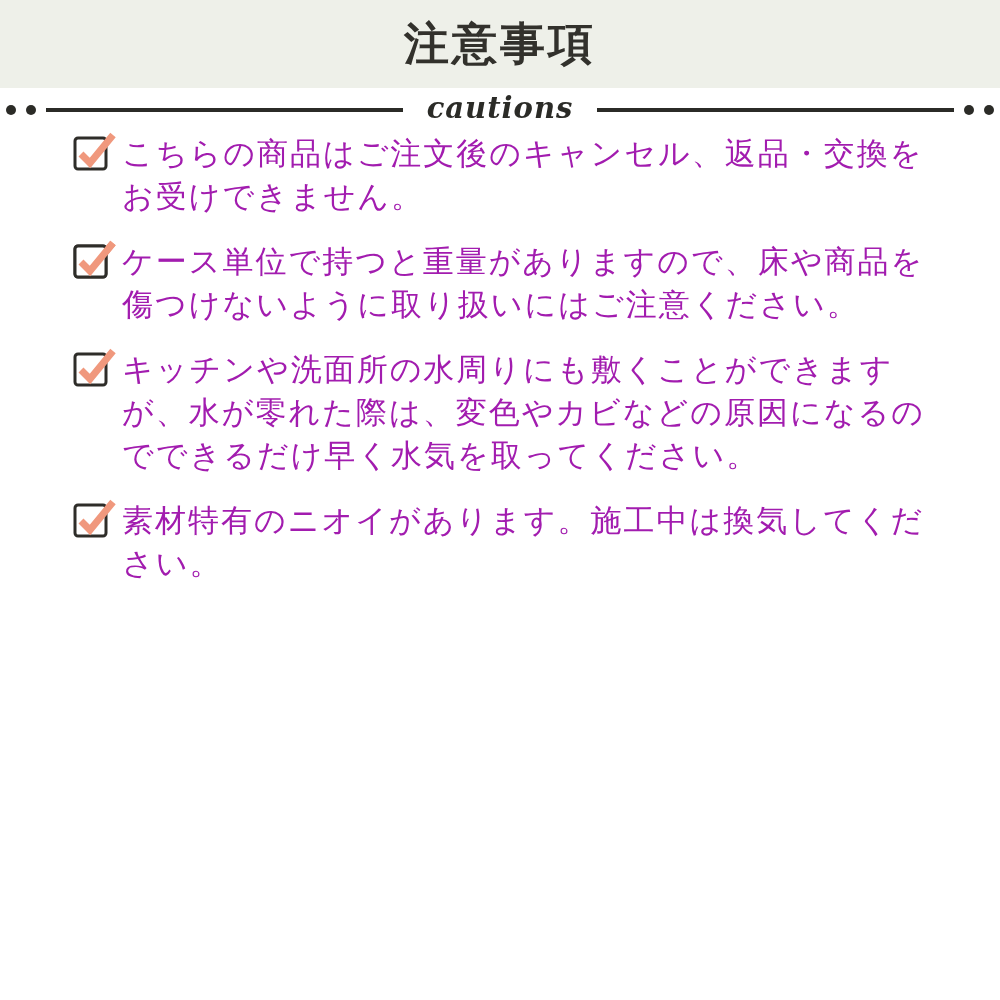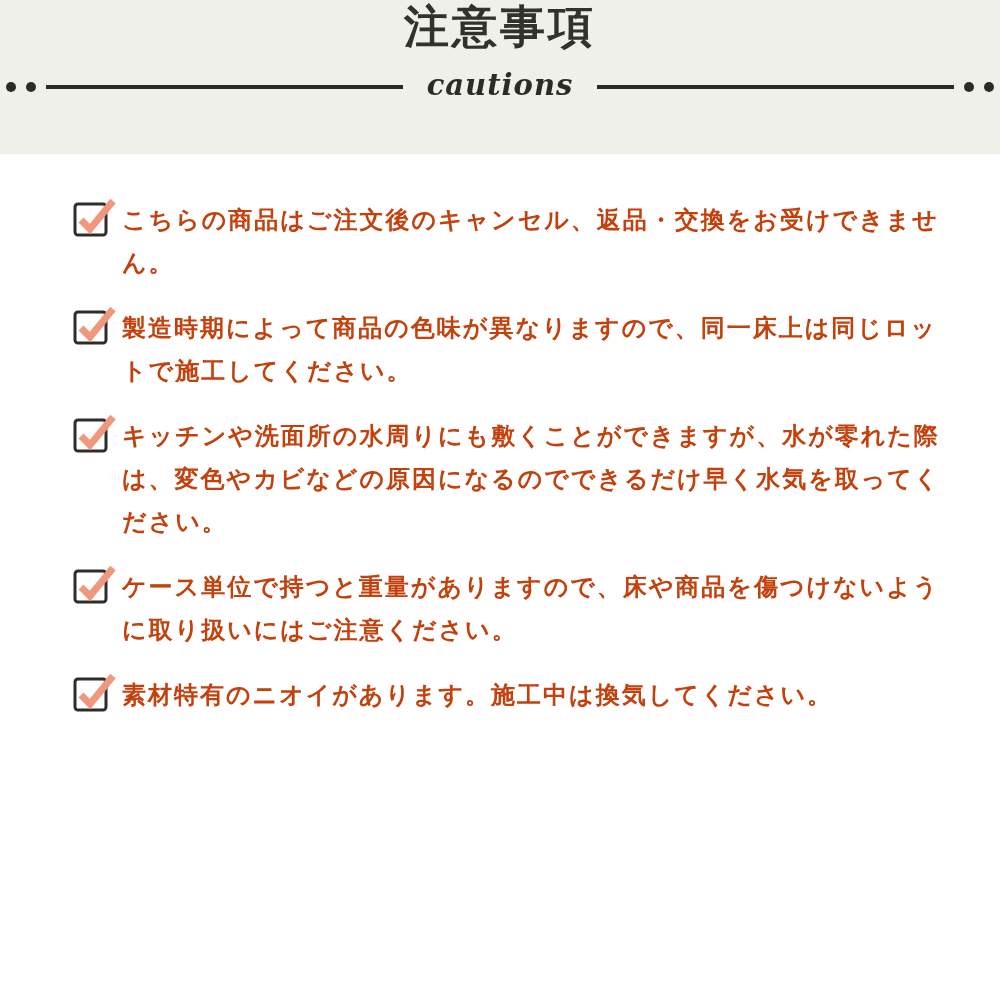--- a/index.html
+++ b/index.html
@@ -8,37 +8,37 @@
     background: #ffffff;
     font-family: "Liberation Sans", "DejaVu Sans", sans-serif;
     color: #34332e;
     overflow: hidden;
   }
   .page { width: 1000px; height: 1000px; background: #ffffff; }
 
   
   .header {
     box-sizing: border-box;
-    width: 1000px; height: 154px;
+    width: 1000px; height: 88px;
     background: #eef0e9;
-    padding-top: 0;
+    padding-top: 17px;
   }
   .page-title {
     margin: 0;
     text-align: center;
     font-size: 45px;
     line-height: 54px;
     font-weight: bold;
     letter-spacing: 3px;
     color: #32312c;
   }
   .divider {
     display: flex;
     align-items: center;
-    margin-top: 14px;
+    margin-top: 20px;
     padding: 0 6px;
   }
   .dot {
     width: 10px; height: 10px;
     border-radius: 50%;
     background: #2b2b27;
     flex: 0 0 auto;
   }
   .dot + .dot { margin-left: 10px; }
   .rule {
@@ -62,25 +62,25 @@
   
   .caution-list {
     list-style: none;
     margin: 44px 56px 0 76px;
     padding: 0;
   }
   .caution-item {
     position: relative;
     padding-left: 46px;
     margin-bottom: 22px;
-    font-size: 24px;
+    font-size: 31px;
     line-height: 43px;
     letter-spacing: 2px;
-    font-weight: 700;
-    color: #c2410c;
+    font-weight: 400;
+    color: #a21caf;
     word-break: break-all;
   }
   .checkbox {
     position: absolute;
     left: -4px;
     top: -3px;
     width: 46px;
     height: 46px;
   }
   .checkbox svg { display: block; }
@@ -113,44 +113,43 @@
       </span>
       <span class="item-text">こちらの商品はご注文後のキャンセル、返品・交換をお受けできません。</span>
     </li>
     <li class="caution-item">
       <span class="checkbox">
         <svg width="46" height="46" viewBox="0 0 46 46">
           <rect x="3" y="9" width="31" height="31" rx="3" fill="#ffffff" stroke="#2e2d29" stroke-width="3"></rect>
           <polyline points="9,25 18,34 41,6" fill="none" stroke="#f0987d" stroke-width="7" stroke-linecap="butt" stroke-linejoin="miter"></polyline>
         </svg>
       </span>
-      <span class="item-text">製造時期によって商品の色味が異なりますので、同一床上は同じロットで施工してください。</span>
+    </li>
+    <li class="caution-item">
+      <span class="checkbox">
+        <svg width="46" height="46" viewBox="0 0 46 46">
+          <rect x="3" y="9" width="31" height="31" rx="3" fill="#ffffff" stroke="#2e2d29" stroke-width="3"></rect>
+          <polyline points="9,25 18,34 41,6" fill="none" stroke="#f0987d" stroke-width="7" stroke-linecap="butt" stroke-linejoin="miter"></polyline>
+        </svg>
+      </span>
+      <span class="item-text">ケース単位で持つと重量がありますので、床や商品を傷つけないように取り扱いにはご注意ください。</span>
     </li>
     <li class="caution-item">
       <span class="checkbox">
         <svg width="46" height="46" viewBox="0 0 46 46">
           <rect x="3" y="9" width="31" height="31" rx="3" fill="#ffffff" stroke="#2e2d29" stroke-width="3"></rect>
           <polyline points="9,25 18,34 41,6" fill="none" stroke="#f0987d" stroke-width="7" stroke-linecap="butt" stroke-linejoin="miter"></polyline>
         </svg>
       </span>
       <span class="item-text">キッチンや洗面所の水周りにも敷くことができますが、水が零れた際は、変色やカビなどの原因になるのでできるだけ早く水気を取ってください。</span>
     </li>
     <li class="caution-item">
       <span class="checkbox">
         <svg width="46" height="46" viewBox="0 0 46 46">
           <rect x="3" y="9" width="31" height="31" rx="3" fill="#ffffff" stroke="#2e2d29" stroke-width="3"></rect>
           <polyline points="9,25 18,34 41,6" fill="none" stroke="#f0987d" stroke-width="7" stroke-linecap="butt" stroke-linejoin="miter"></polyline>
         </svg>
       </span>
-      <span class="item-text">ケース単位で持つと重量がありますので、床や商品を傷つけないように取り扱いにはご注意ください。</span>
-    </li>
-    <li class="caution-item">
-      <span class="checkbox">
-        <svg width="46" height="46" viewBox="0 0 46 46">
-          <rect x="3" y="9" width="31" height="31" rx="3" fill="#ffffff" stroke="#2e2d29" stroke-width="3"></rect>
-          <polyline points="9,25 18,34 41,6" fill="none" stroke="#f0987d" stroke-width="7" stroke-linecap="butt" stroke-linejoin="miter"></polyline>
-        </svg>
-      </span>
       <span class="item-text">素材特有のニオイがあります。施工中は換気してください。</span>
     </li>
   </ul>
 
 </div>
 
 </body></html>

